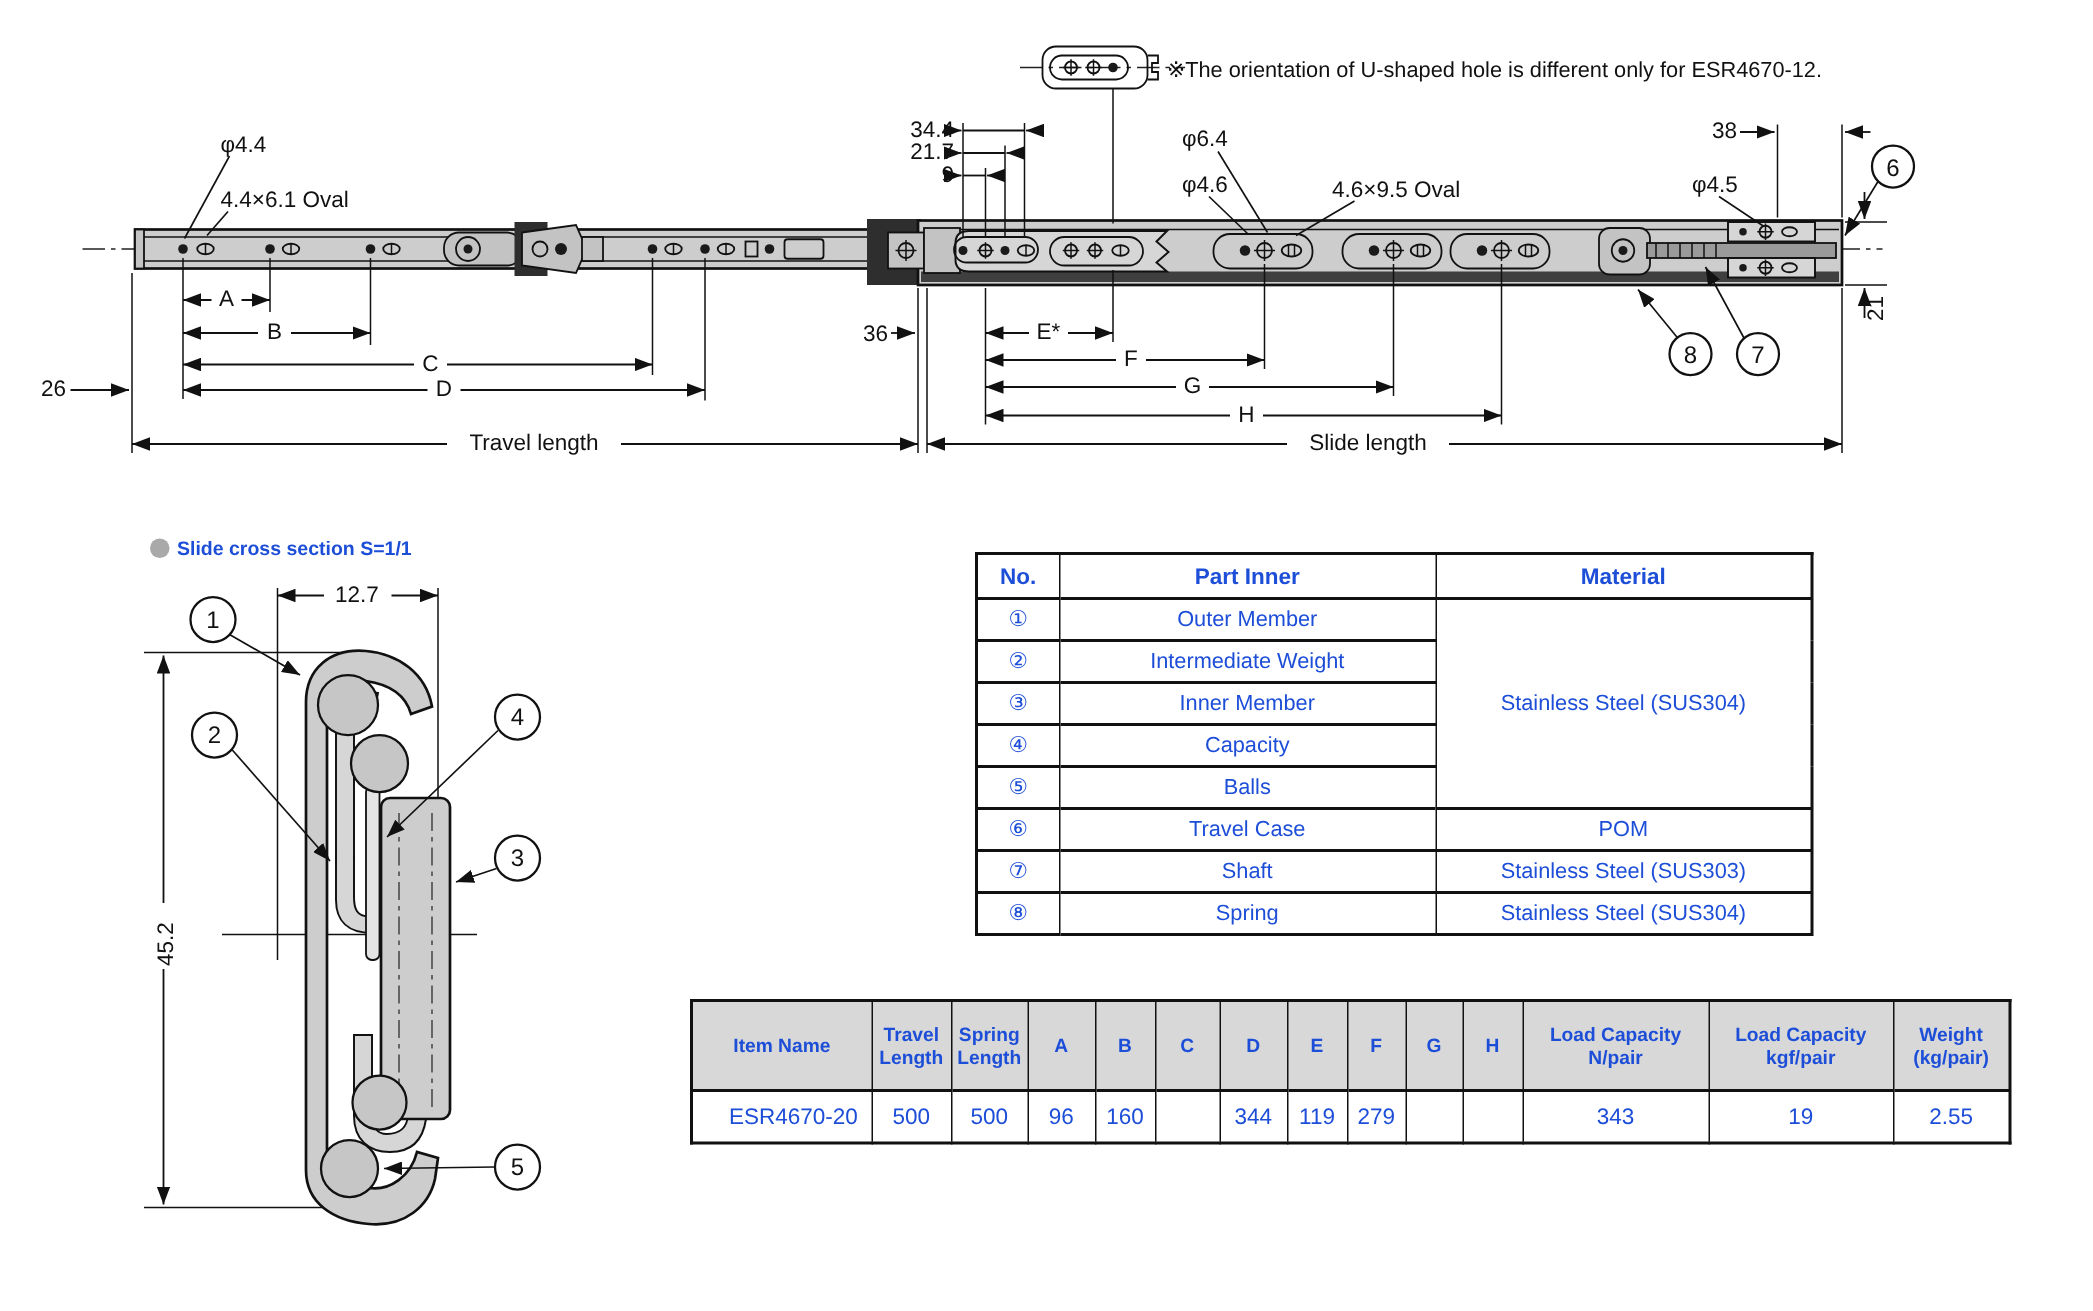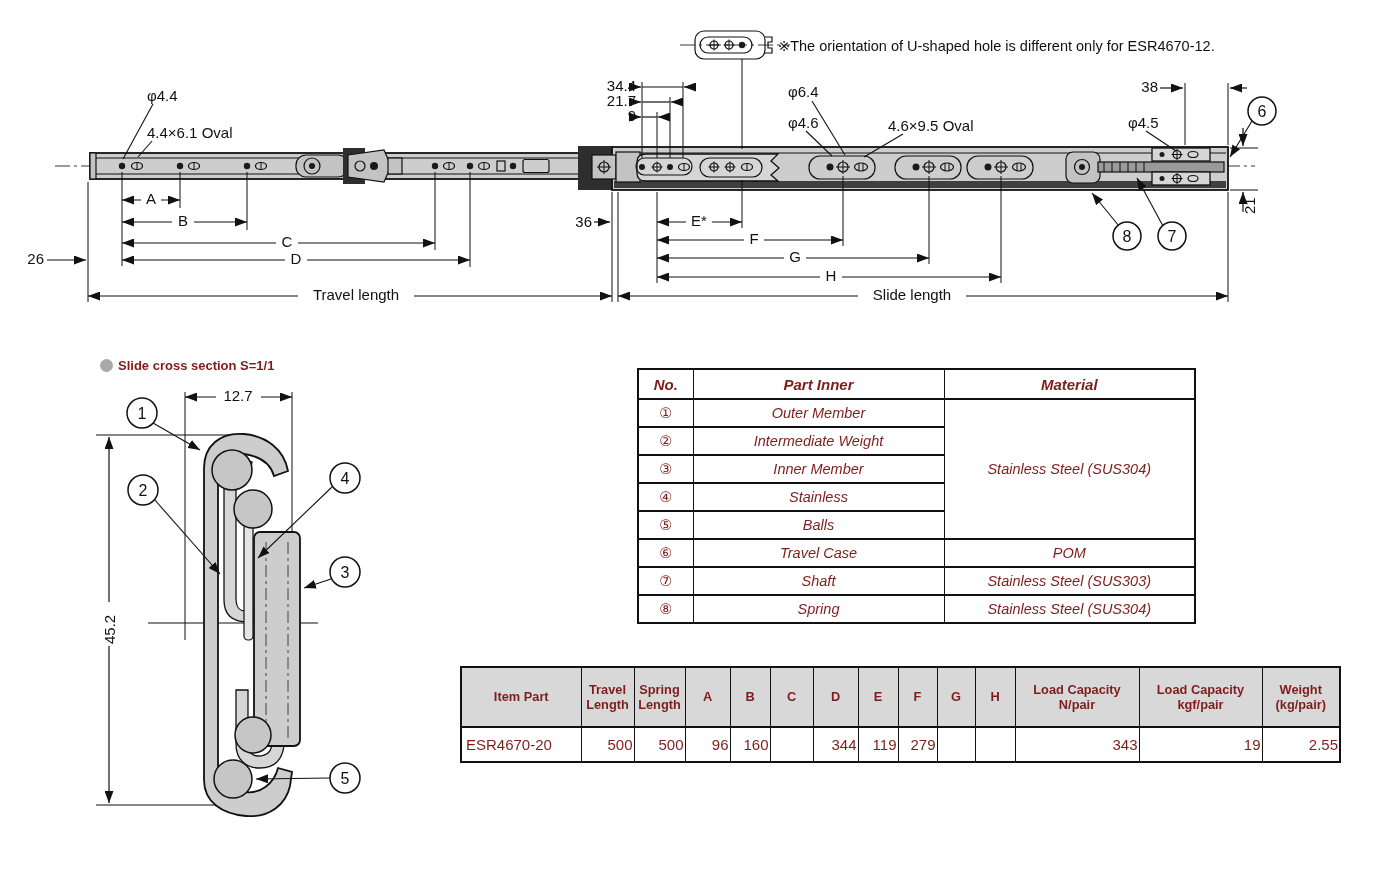--- a/index.html
+++ b/index.html
@@ -1,17 +1,17 @@
 <!DOCTYPE html>
 <html><head>
 <meta charset="utf-8">
 <style>
   html,body{margin:0;padding:0;background:#fff;}
   .page{position:relative;width:1395px;height:874px;background:#ffffff;overflow:hidden;
-        font-family:"Liberation Sans","DejaVu Sans",sans-serif;color:#7f1d1d;}
+        font-family:"Liberation Sans","DejaVu Sans",sans-serif;color:#1d4ed8;}
   svg{position:absolute;}
   
   .cl{stroke:#222;stroke-width:.9;stroke-dasharray:15 4 3 4;fill:none;}
   .metal{fill:#cdcdcd;stroke:#111;stroke-width:1.8;}
   .metal2{fill:#d6d6d6;stroke:#111;stroke-width:1.3;}
   .plate{fill:#c3c3c3;stroke:#111;stroke-width:1.2;}
   .dk{fill:#2e2e2e;stroke:none;}
   .thin{stroke:#111;stroke-width:1;fill:none;}
   .ext{stroke:#111;stroke-width:1;fill:none;}
   .dim{stroke:#111;stroke-width:1.2;fill:none;}
@@ -24,30 +24,30 @@
   .co circle{fill:#fff;stroke:#111;stroke-width:1.5;}
   .co text{font:16px "Liberation Sans","DejaVu Sans",sans-serif;fill:#111;text-anchor:middle;}
   .ball{fill:#c6c6c6;stroke:#111;stroke-width:1.5;}
   .dash{stroke:#333;stroke-width:.9;stroke-dasharray:12 4 3 4;fill:none;}
   
   .xsec-title{position:absolute;left:100px;top:358px;display:flex;align-items:center;gap:5px;
               font-weight:bold;font-size:13px;}
   .bullet{width:13px;height:13px;border-radius:50%;background:#a9a9a9;display:inline-block;}
   
   table{border-collapse:collapse;position:absolute;table-layout:fixed;background:#fff;}
-  .parts{left:637px;top:368px;width:557px;border:2.5px solid #111;font-style:italic;}
+  .parts{left:650px;top:368px;width:557px;border:2.5px solid #111;}
   .parts th{border:1.6px solid #111;border-bottom-width:2.4px;height:26px;font-size:15px;
             font-weight:bold;text-align:center;background:#fff;}
   .parts td{border:solid #111;border-width:2px 1.4px;height:24px;font-size:14.5px;text-align:center;}
   .cn{font-family:"DejaVu Sans",sans-serif;font-size:15px;}
   .spec{left:460px;top:666px;width:879px;border:2.6px solid #111;}
   .spec th{border:1.7px solid #111;border-bottom-width:2.4px;height:56px;background:#d8d8d8;
            font-size:12.8px;font-weight:bold;text-align:center;white-space:pre-line;line-height:1.2;}
-  .spec td{border:1.7px solid #111;height:31px;font-size:15px;text-align:right;background:#fff;}
-  .spec td.item{text-align:left;padding-left:4px;}
+  .spec td{border:1.7px solid #111;height:31px;font-size:15px;text-align:center;background:#fff;}
+  .spec td.item{text-align:left;padding-left:24px;}
 </style>
 </head>
 <body>
 
 <div class="page">
 
 <svg style="left:0;top:0" width="1395" height="340" viewBox="0 0 1395 340">
   <defs>
     <marker id="ar" markerUnits="userSpaceOnUse" markerWidth="13" markerHeight="9" refX="12" refY="4.5" orient="auto-start-reverse">
       <path d="M0,0 L12,4.5 L0,9 Z" fill="#111"></path>
@@ -433,21 +433,21 @@
     <tr>
           <td class="cn">②</td>
           <td>Intermediate Weight</td>
         </tr>
     <tr>
           <td class="cn">③</td>
           <td>Inner Member</td>
         </tr>
     <tr>
           <td class="cn">④</td>
-          <td>Stainless</td>
+          <td>Capacity</td>
         </tr>
     <tr>
           <td class="cn">⑤</td>
           <td>Balls</td>
         </tr>
     <tr>
           <td class="cn">⑥</td>
           <td>Travel Case</td>
           <td>POM</td>
         </tr>
@@ -476,21 +476,21 @@
     <col style="width:40px">
         <col style="width:39px">
         <col style="width:38px">
         <col style="width:40px">
     <col style="width:124px">
         <col style="width:123px">
         <col style="width:78px">
   </colgroup>
   <thead>
     <tr>
-      <th>Item Part</th>
+      <th>Item Name</th>
       <th>Travel
 Length</th>
       <th>Spring
 Length</th>
       <th>A</th>
       <th>B</th>
       <th>C</th>
       <th>D</th>
       <th>E</th>
       <th>F</th>

